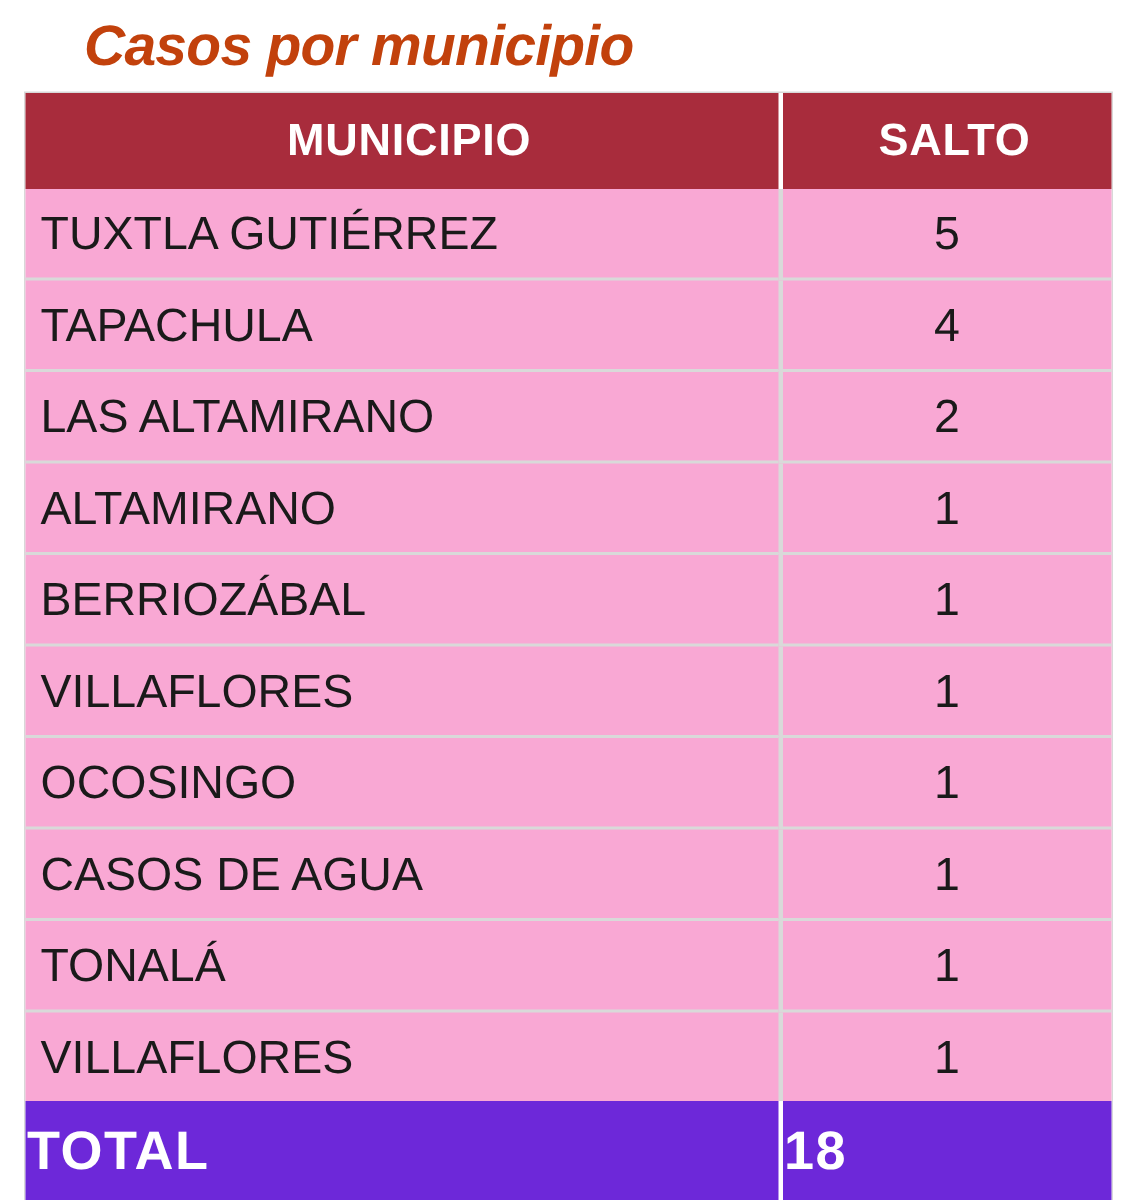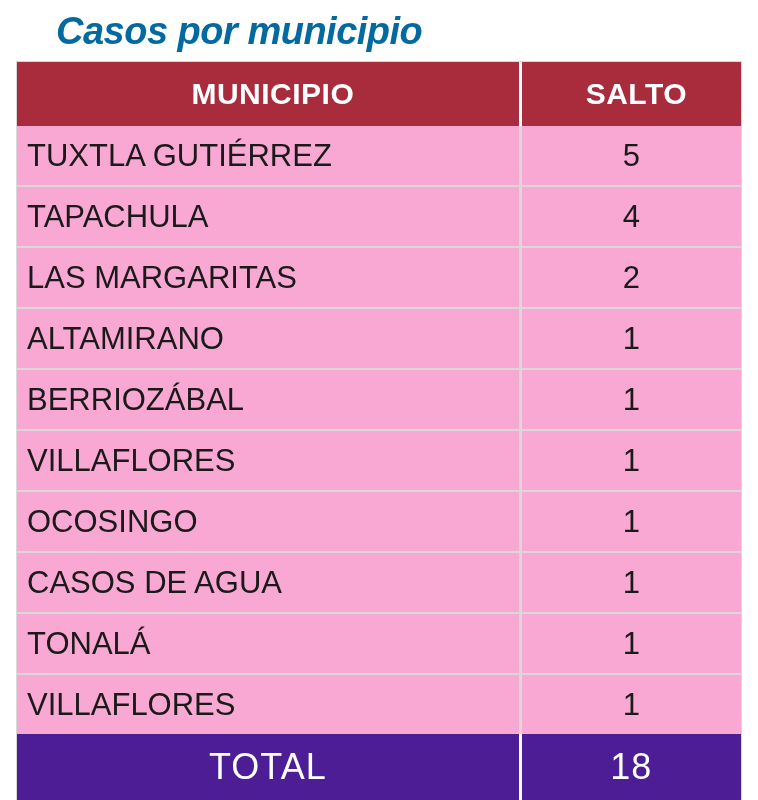--- a/index.html
+++ b/index.html
@@ -18,21 +18,21 @@
     width: 758px;
     height: 800px;
     background: #ffffff;
     box-sizing: border-box;
   }
   .title {
     font-family: "Liberation Sans", sans-serif;
     font-style: italic;
     font-weight: bold;
     font-size: 38px;
-    color: #0369a1;
+    color: #c2410c;
     padding: 10px 0 8px 56px;
     letter-spacing: -0.5px;
     white-space: nowrap;
   }
   .table-wrap {
     margin: 0 16px 0 16px;
     border: 1px solid #d8d8d8;
     box-sizing: border-box;
   }
   table.casos {
@@ -70,26 +70,26 @@
     text-align: left;
     padding-left: 10px;
     border-right: 3px solid #d9d9d9;
     white-space: nowrap;
   }
   td.cas {
     text-align: center;
   }
 
   tfoot td {
-    background: #4c1d95;
+    background: #6d28d9;
     color: #ffffff;
-    font-weight: normal;
+    font-weight: bold;
     font-size: 36px;
     height: 64px;
-    text-align: center;
+    text-align: left;
     vertical-align: middle;
     letter-spacing: 1px;
   }
   tfoot td.total-label {
     border-right: 3px solid #ffffff;
   }
 </style>
 </head>
 <body>
 
@@ -112,21 +112,21 @@
       <tbody>
         <tr>
           <td class="mun">TUXTLA GUTIÉRREZ</td>
           <td class="cas">5</td>
         </tr>
         <tr>
           <td class="mun">TAPACHULA</td>
           <td class="cas">4</td>
         </tr>
         <tr>
-          <td class="mun">LAS MARGARITAS</td>
+          <td class="mun">LAS ALTAMIRANO</td>
           <td class="cas">2</td>
         </tr>
         <tr>
           <td class="mun">ALTAMIRANO</td>
           <td class="cas">1</td>
         </tr>
         <tr>
           <td class="mun">BERRIOZÁBAL</td>
           <td class="cas">1</td>
         </tr>

